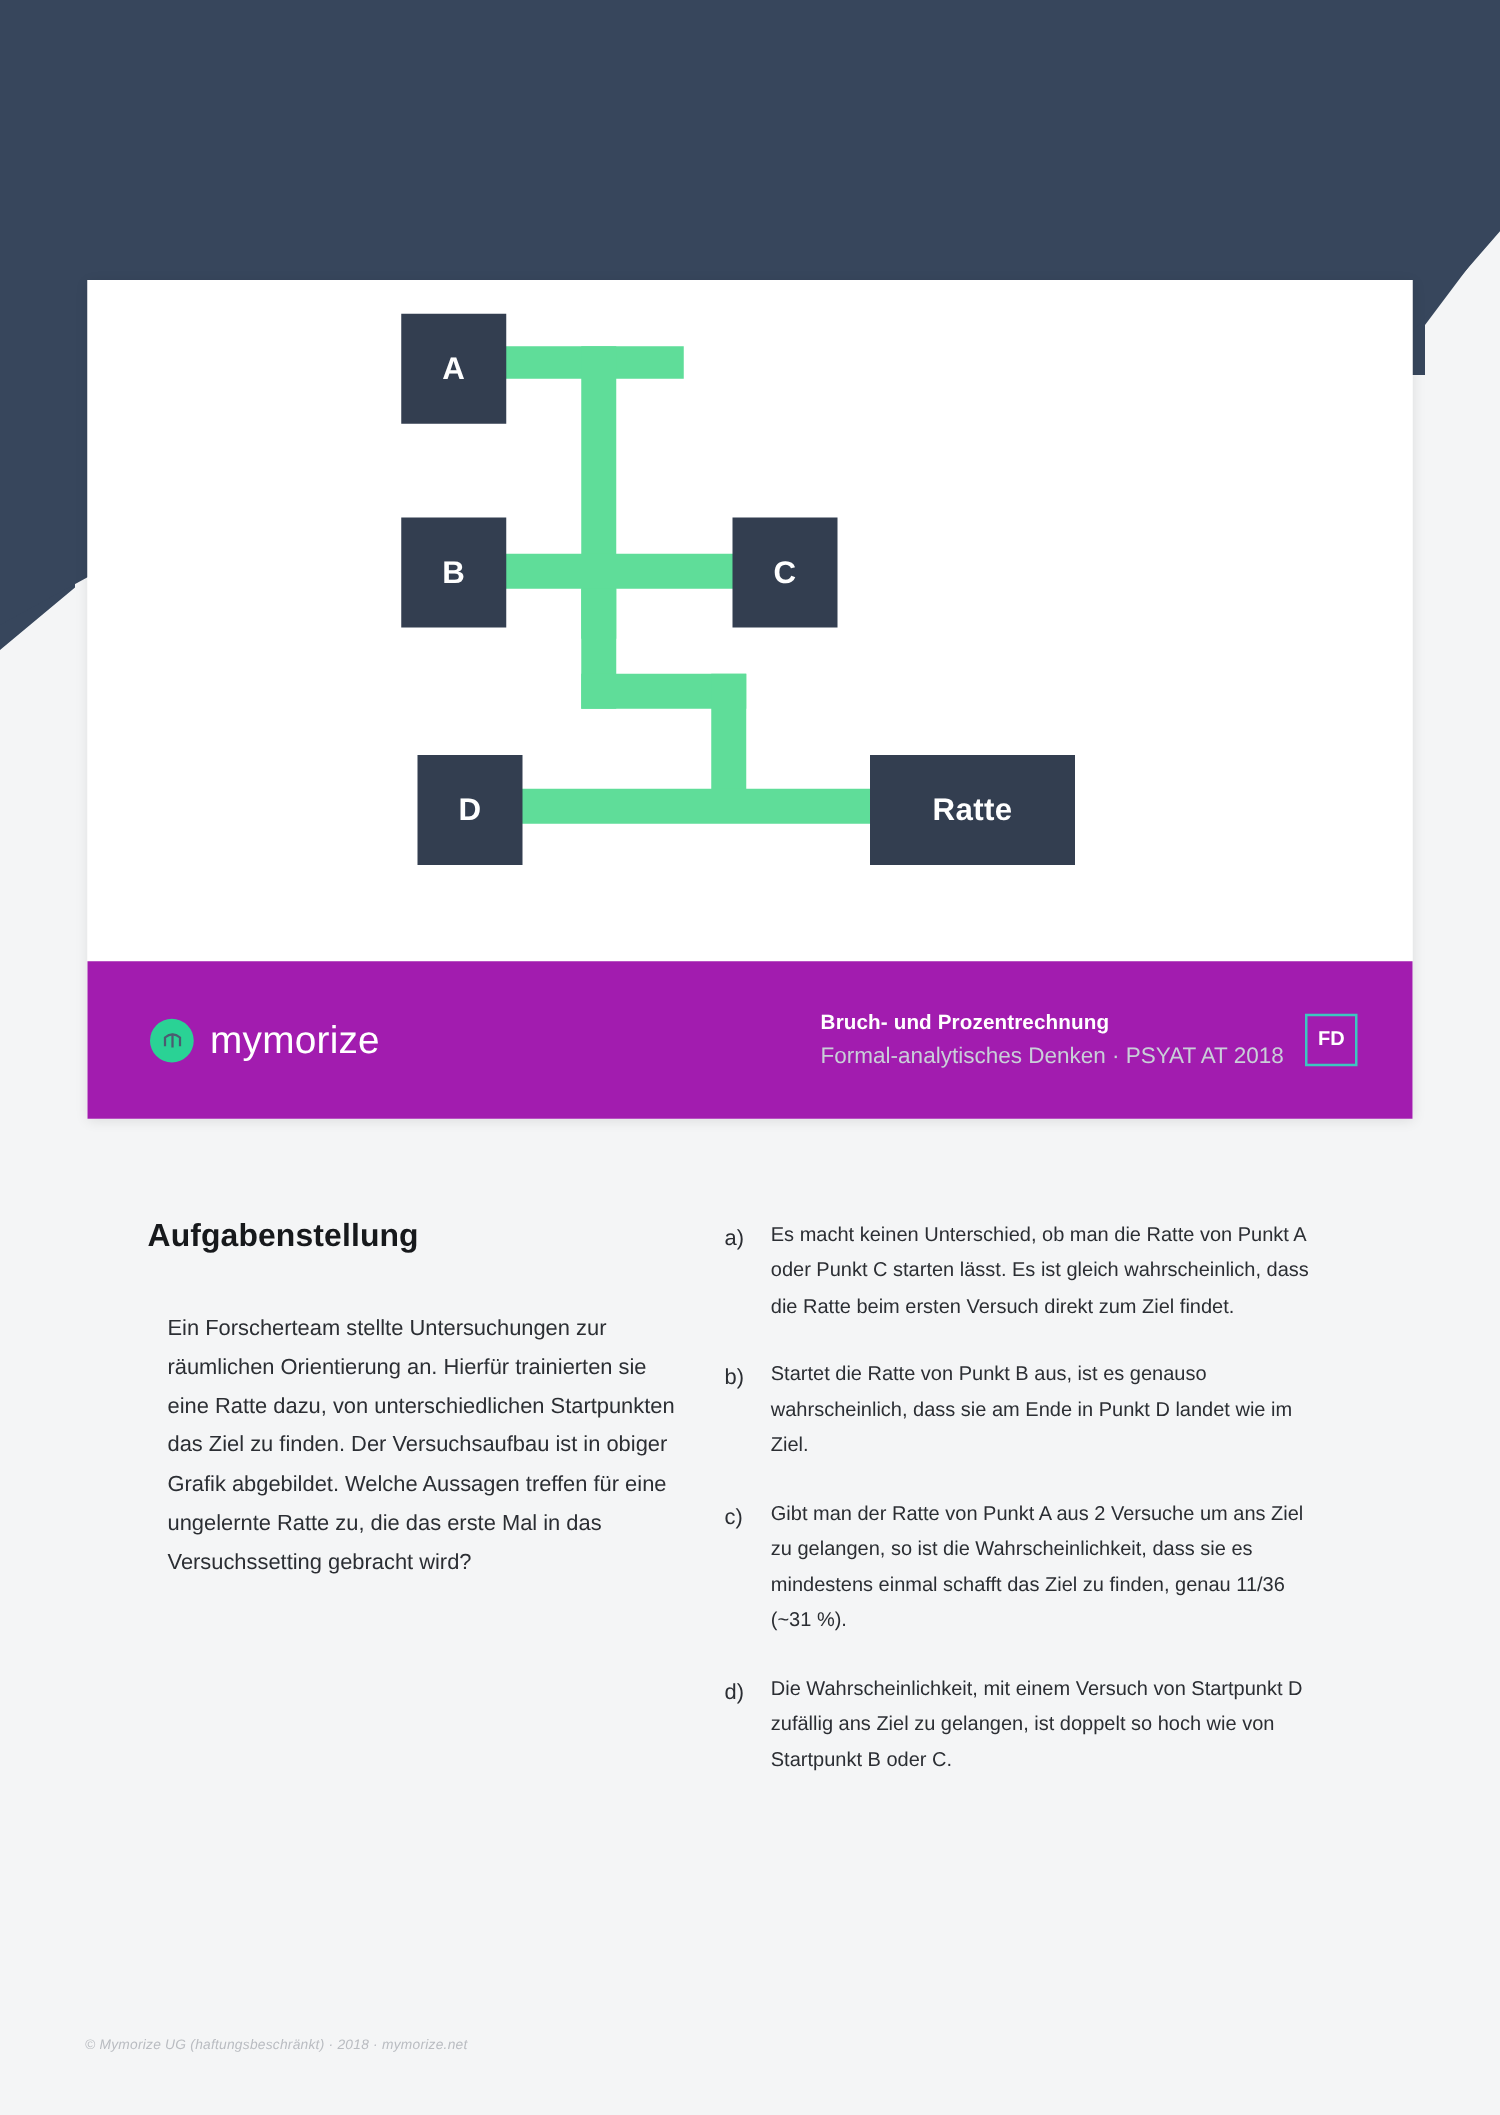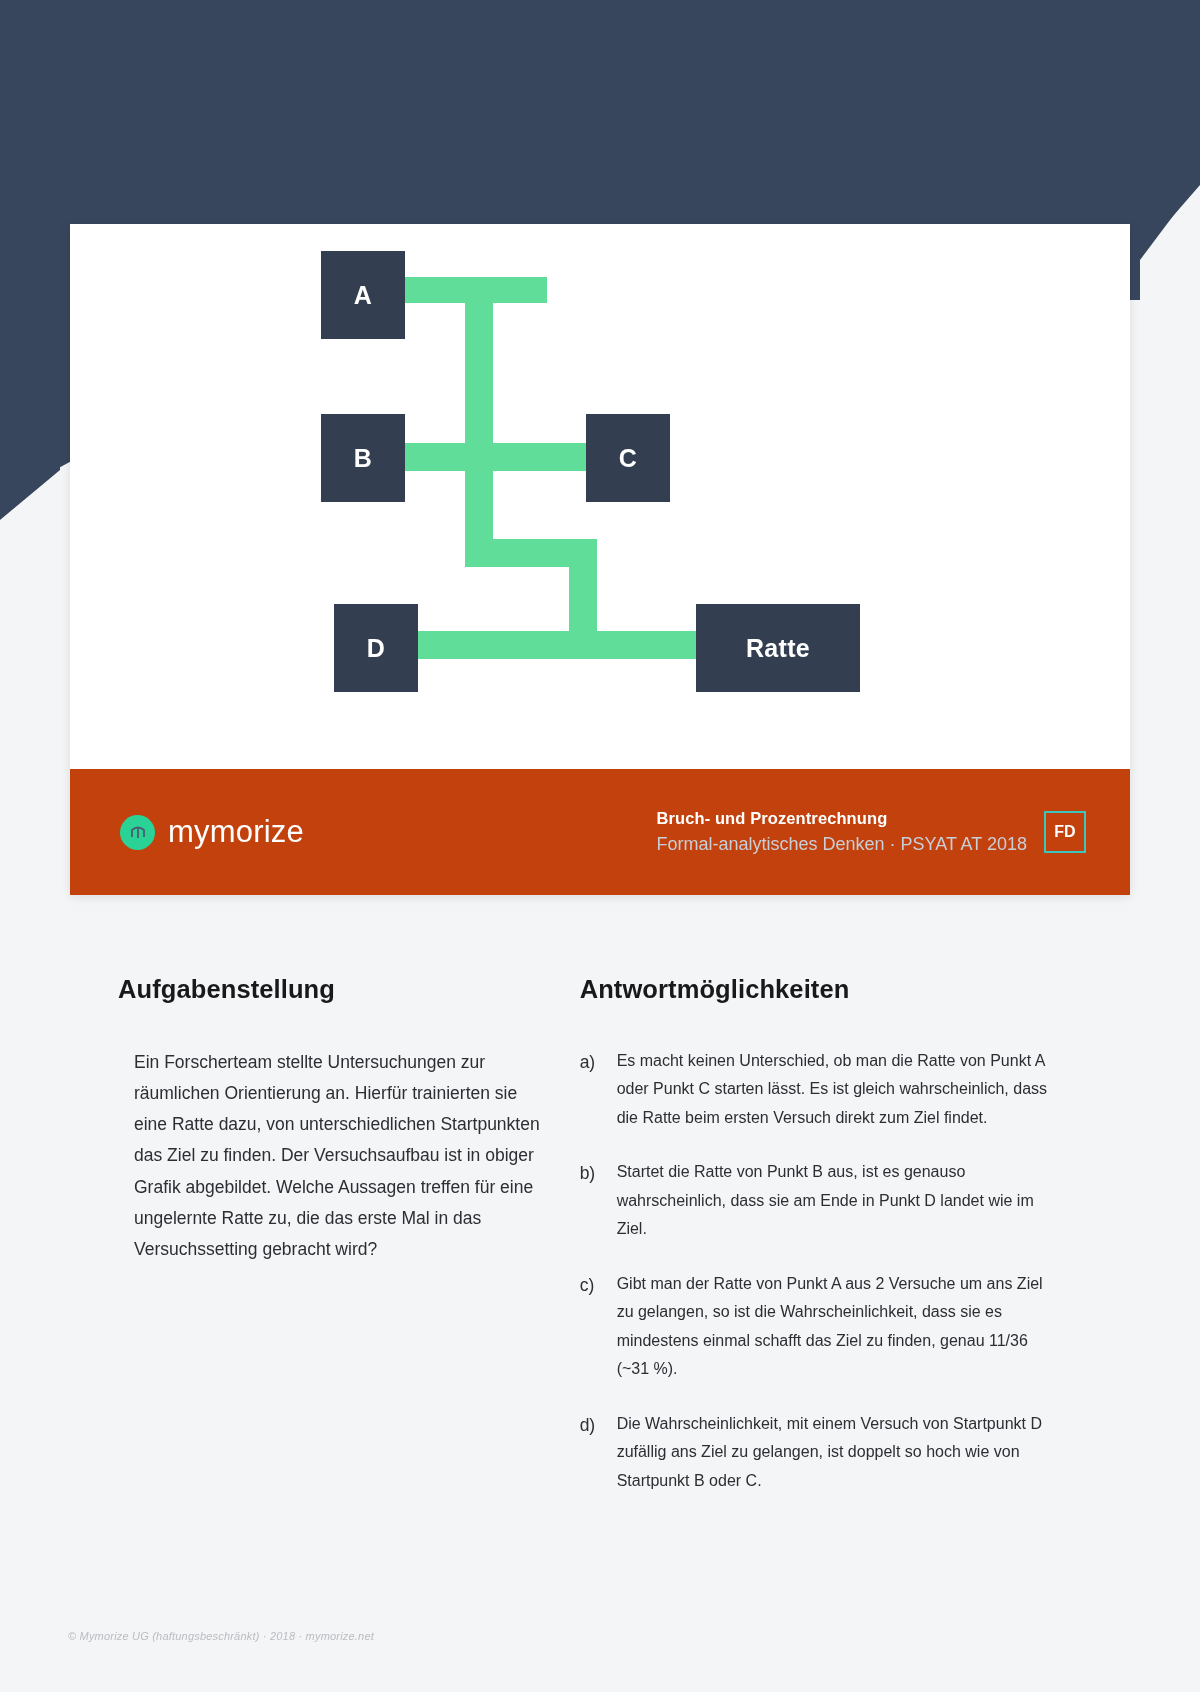--- a/index.html
+++ b/index.html
@@ -85,21 +85,21 @@
     z-index: 2;
   }
 
   
   .card-bar {
     position: absolute;
     left: 0;
     bottom: 0;
     width: 1060px;
     height: 126px;
-    background: #c2410c;
+    background: #a21caf;
     display: flex;
     align-items: center;
     justify-content: space-between;
     box-sizing: border-box;
     padding: 0 44px 0 50px;
   }
   .brand {
     display: flex;
     align-items: center;
     gap: 13px;
@@ -265,21 +265,20 @@
   </div>
 </div>
 
 <div class="content">
   <div class="col-left">
     <h2 class="section-title">Aufgabenstellung</h2>
     <p class="task-text">Ein Forscherteam stellte Untersuchungen zur räumlichen Orientierung an. Hierfür trainierten sie eine Ratte dazu, von unterschiedlichen Startpunkten das Ziel zu finden. Der Versuchsaufbau ist in obiger Grafik abgebildet. Welche Aussagen treffen für eine ungelernte Ratte zu, die das erste Mal in das Versuchssetting gebracht wird?</p>
   </div>
 
   <div class="col-right">
-    <h2 class="section-title">Antwortmöglichkeiten</h2>
     <ul class="answers" id="answers-list">
         <li class="answer">
           <span class="answer-key">a)</span>
           <span class="answer-text">Es macht keinen Unterschied, ob man die Ratte von Punkt A oder Punkt C starten lässt. Es ist gleich wahrscheinlich, dass die Ratte beim ersten Versuch direkt zum Ziel findet.</span>
         </li>
         <li class="answer">
           <span class="answer-key">b)</span>
           <span class="answer-text">Startet die Ratte von Punkt B aus, ist es genauso wahrscheinlich, dass sie am Ende in Punkt D landet wie im Ziel.</span>
         </li>
         <li class="answer">

